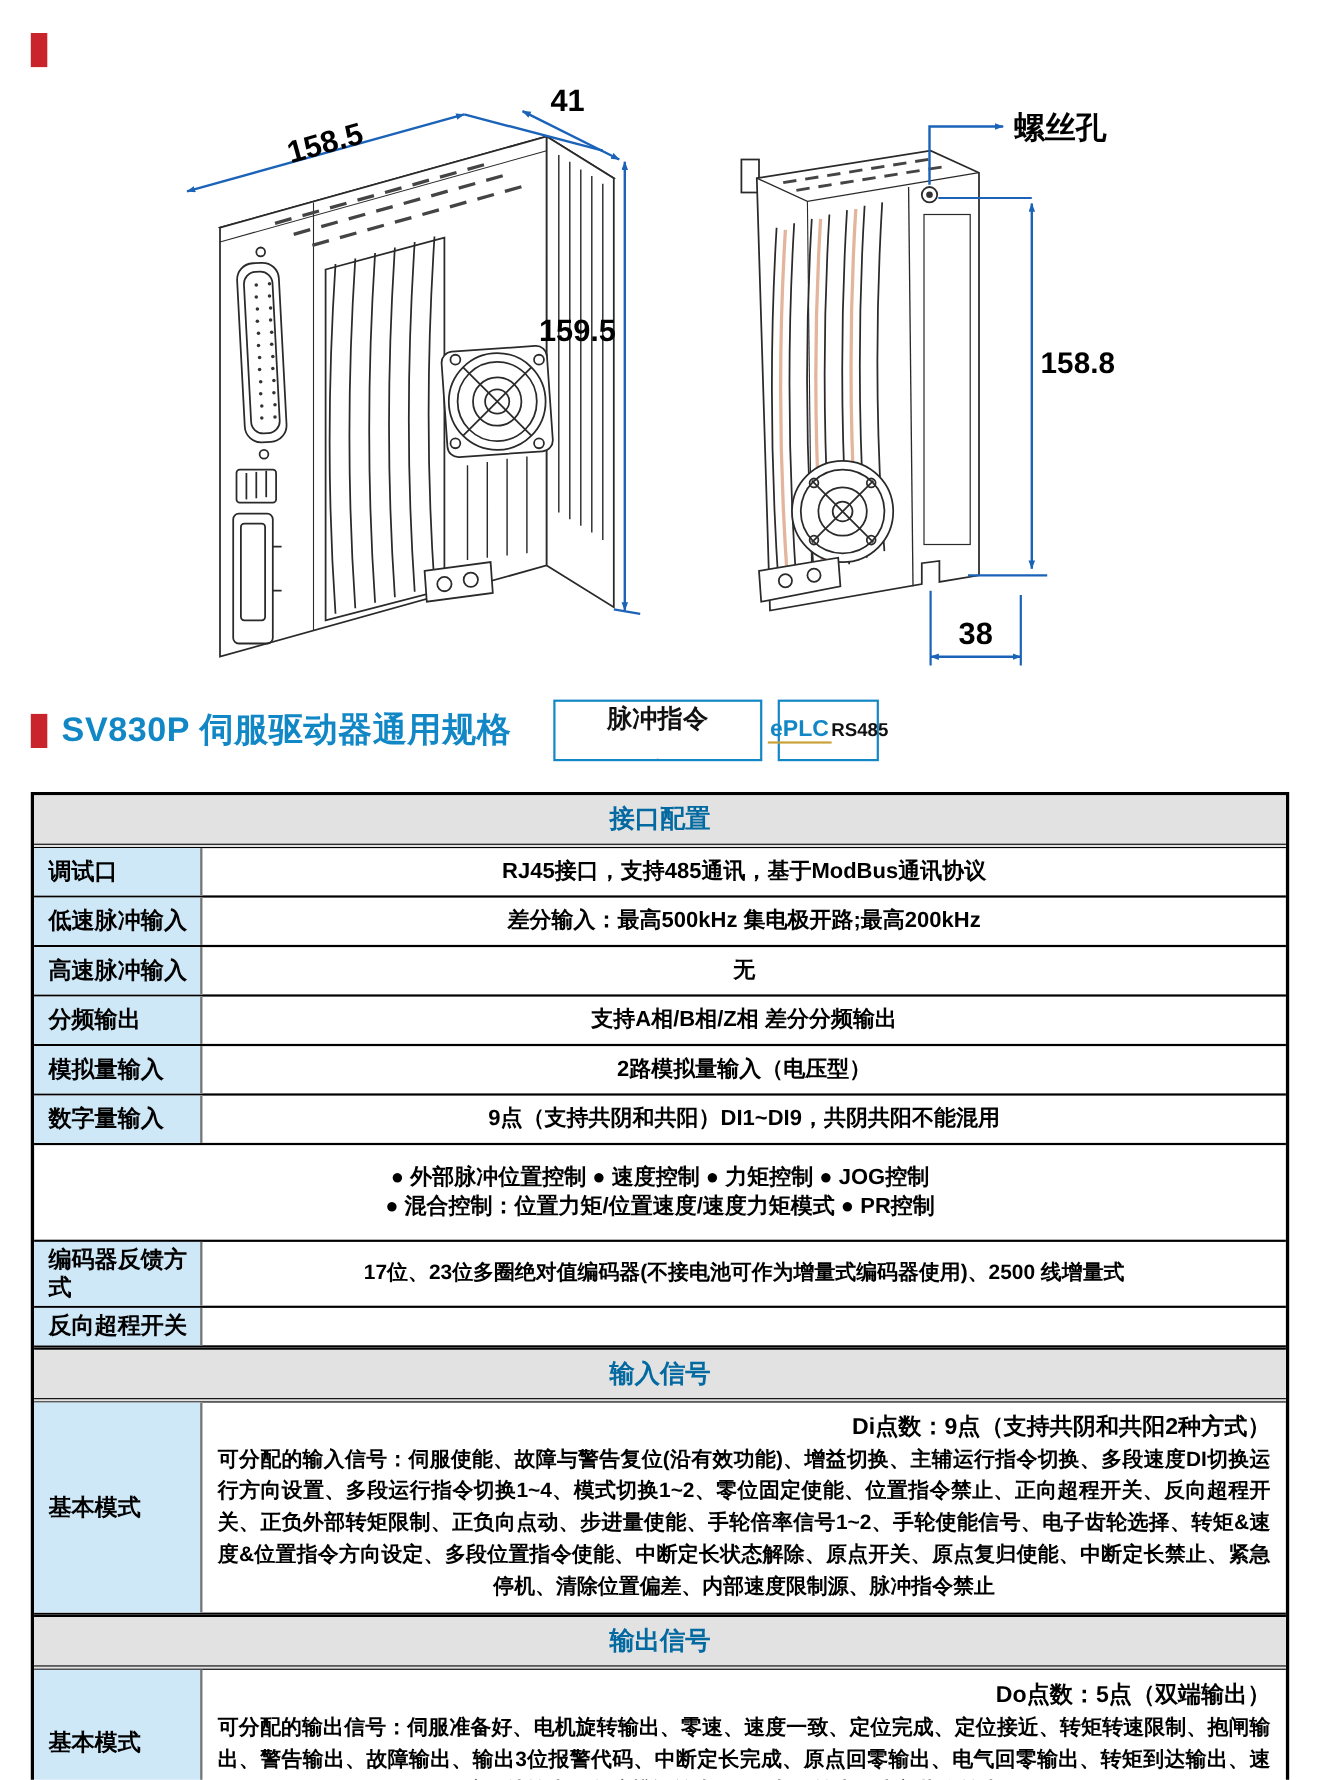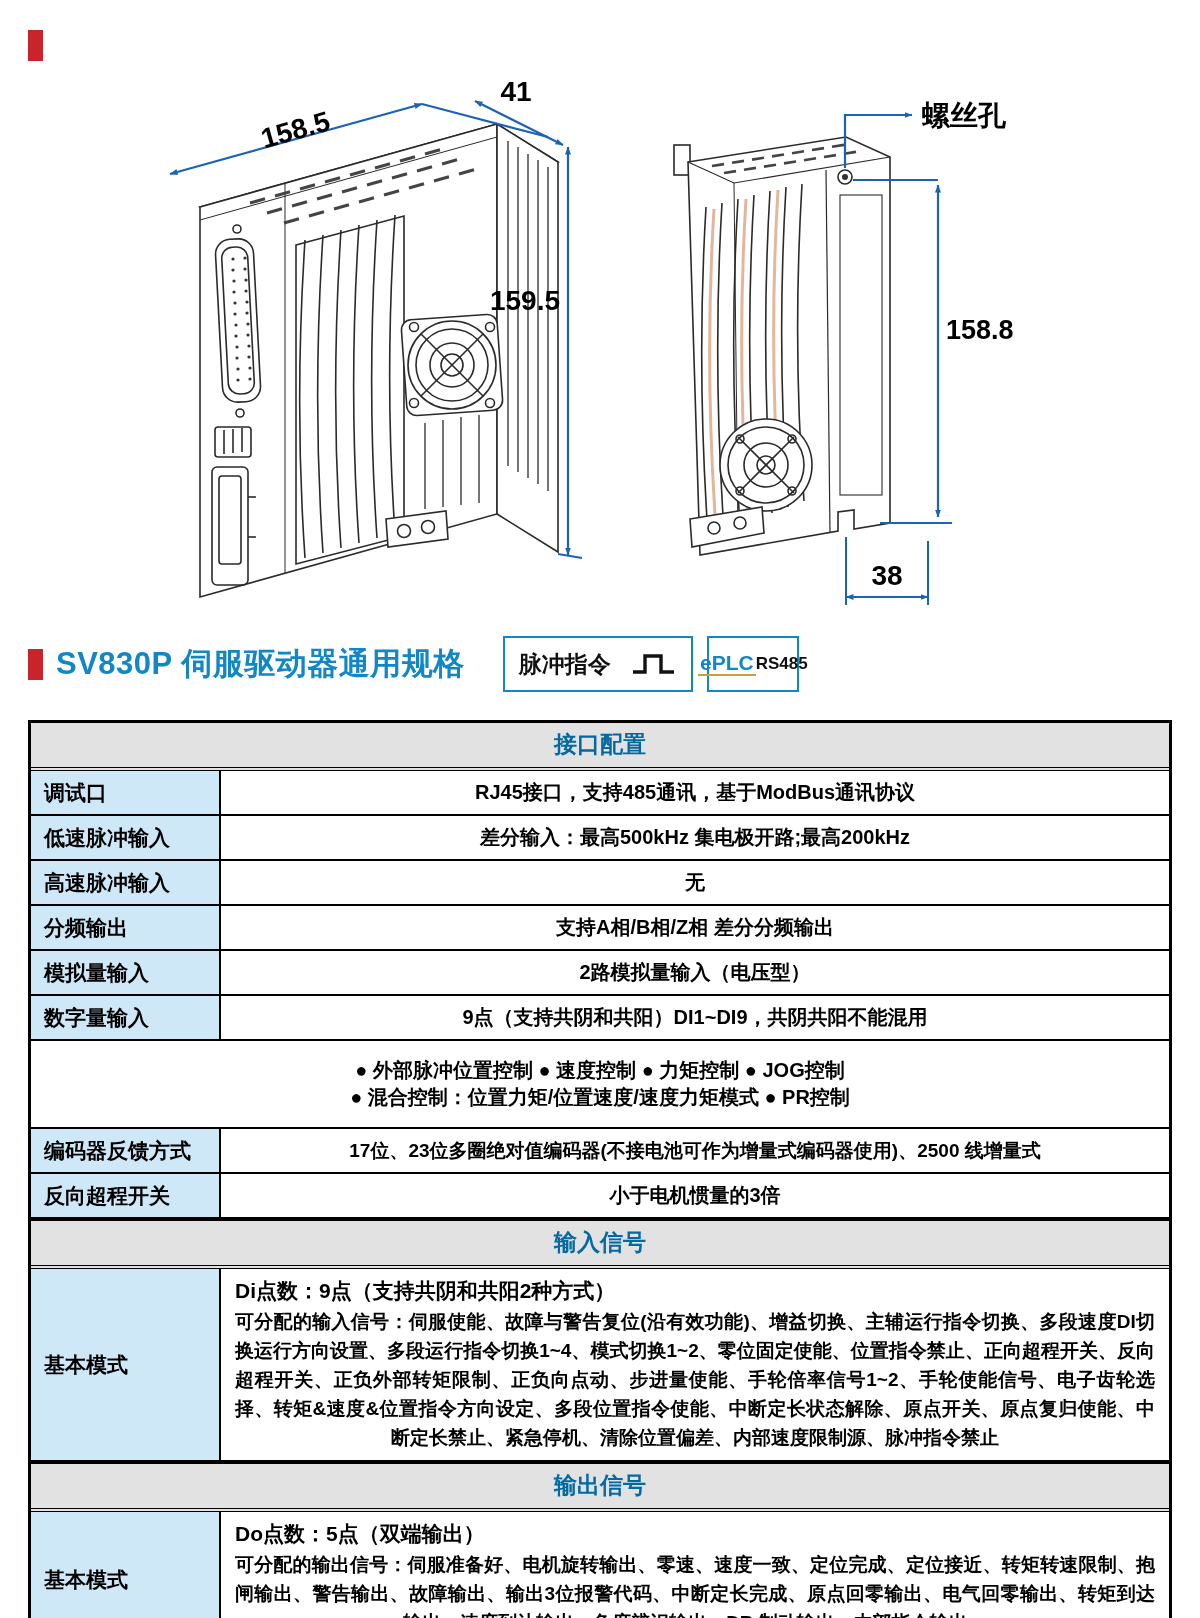--- a/index.html
+++ b/index.html
@@ -12,47 +12,47 @@
   .bullet{width:15px;height:31px;background:#c9232b;flex:0 0 auto;}
   .h1-text{font-size:30px;font-weight:bold;color:#111;letter-spacing:.5px;}
   .h2-text{font-size:31px;font-weight:bold;color:#1287c5;letter-spacing:.5px;}
 
   .drawing-wrap{position:relative;width:1200px;height:555px;margin-top:6px;}
   .drawing-wrap svg{position:absolute;left:0;top:0;}
 
   .subtitle-row{display:flex;align-items:center;margin:14px 0 0 28px;}
   .badges{display:flex;align-items:center;gap:14px;margin-left:38px;}
   .badge{border:2px solid #1287c5;background:#fff;display:flex;align-items:center;justify-content:center;}
-  .badge-pulse{width:186px;height:52px;gap:20px;}
+  .badge-pulse{width:186px;height:52px;gap:20px;flex-direction:column;}
   .badge-pulse .txt{font-size:23px;font-weight:bold;color:#111;}
   .badge-eplc{width:88px;height:52px;flex-direction:row;line-height:1.05;}
   .badge-eplc .top{font-size:21px;font-weight:bold;color:#1287c5;border-bottom:2px solid #c8a239;padding:0 2px;}
   .badge-eplc .bot{font-size:17px;font-weight:bold;color:#111;}
 
   .spec-table{margin:28px 28px 0 28px;width:1144px;border:3px solid #000;box-sizing:border-box;}
   .sec-head{
     background:#e2e2e2;color:#0369a1;font-size:23px;font-weight:bold;text-align:center;
     padding:6px 0 7px 0;border-bottom:4px double #000;
   }
   .sec-head.mid{border-top:2px solid #000;}
   .row{display:flex;border-bottom:2px solid #000;}
   .row:last-child{border-bottom:none;}
   .cell{box-sizing:border-box;}
   .label{
-    width:190px;flex:0 0 auto;background:#cfe8f7;border-right:2px solid #000000;
+    width:153px;flex:0 0 auto;background:#cfe8f7;border-right:2px solid #737373;
     display:flex;align-items:center;padding:4px 6px 4px 13px;
     font-size:21px;font-weight:bold;line-height:1.2;
   }
   .value{
     flex:1;display:flex;flex-direction:column;align-items:center;justify-content:center;
     text-align:center;font-size:20px;font-weight:bold;min-height:43px;padding:5px 4px;line-height:1.35;
   }
   .value.small{font-size:19px;}
   .value-block{flex:1;padding:6px 14px 8px 14px;}
-  .center-line{text-align:left;font-size:21px;font-weight:bold;margin:2px 0 3px 0;}
+  .center-line{text-align:right;font-size:21px;font-weight:bold;margin:2px 0 3px 0;}
   .para{
     font-size:19px;font-weight:bold;line-height:1.52;text-align:justify;text-align-last:center;
   }
 </style>
 </head>
 <body>
 
 <div class="title-row">
   <span class="bullet"></span>
 </div>
@@ -307,21 +307,20 @@
       <div>● 外部脉冲位置控制 ● 速度控制 ● 力矩控制 ● JOG控制</div>
       <div>● 混合控制：位置力矩/位置速度/速度力矩模式 ● PR控制</div>
     </div>
   </div>
   <div class="row">
     <div class="cell label">编码器反馈方式</div>
     <div class="cell value small">17位、23位多圈绝对值编码器(不接电池可作为增量式编码器使用)、2500 线增量式</div>
   </div>
   <div class="row">
     <div class="cell label">反向超程开关</div>
-    <div class="cell value">小于电机惯量的3倍</div>
   </div>
 
   <div class="sec-head mid">输入信号</div>
 
   <div class="row">
     <div class="cell label">基本模式</div>
     <div class="cell value-block">
       <div class="center-line">Di点数：9点（支持共阴和共阳2种方式）</div>
       <div class="para">可分配的输入信号：伺服使能、故障与警告复位(沿有效功能)、增益切换、主辅运行指令切换、多段速度DI切换运行方向设置、多段运行指令切换1~4、模式切换1~2、零位固定使能、位置指令禁止、正向超程开关、反向超程开关、正负外部转矩限制、正负向点动、步进量使能、手轮倍率信号1~2、手轮使能信号、电子齿轮选择、转矩&amp;速度&amp;位置指令方向设定、多段位置指令使能、中断定长状态解除、原点开关、原点复归使能、中断定长禁止、紧急停机、清除位置偏差、内部速度限制源、脉冲指令禁止</div>
     </div>

